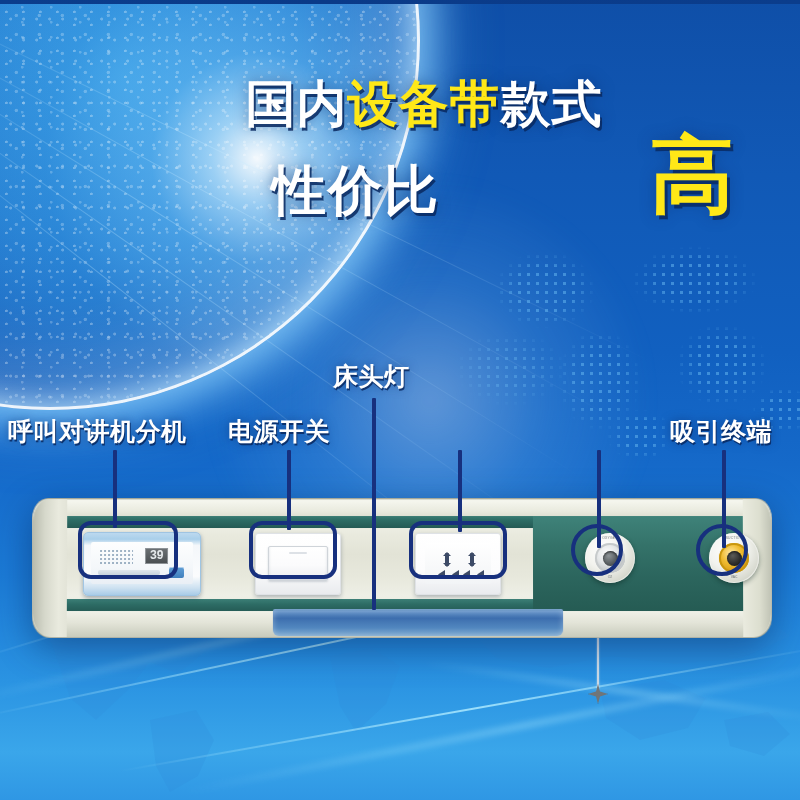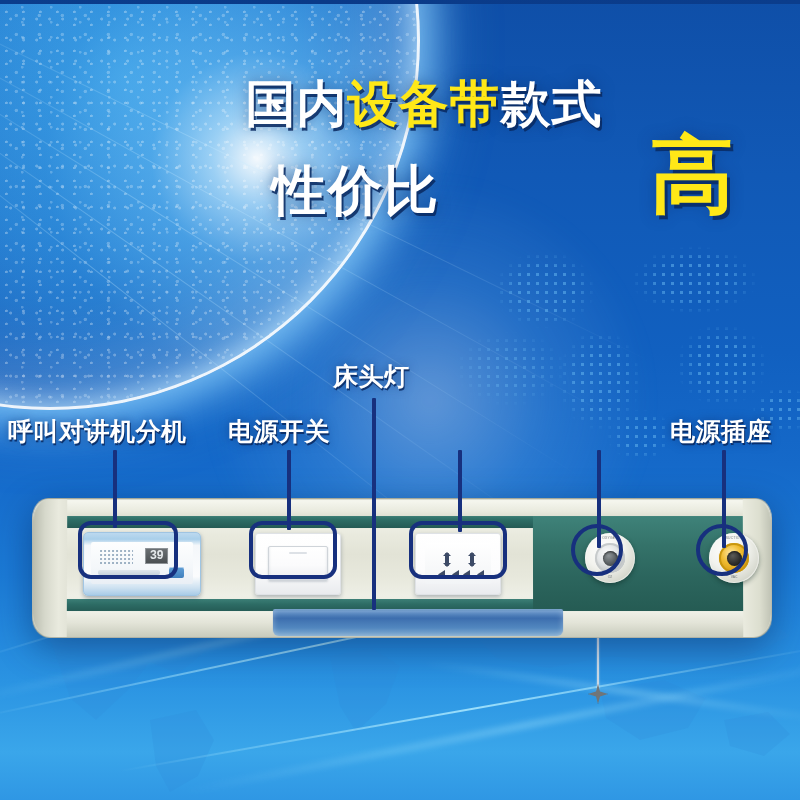--- a/index.html
+++ b/index.html
@@ -489,21 +489,21 @@
       <span class="hl-price">性价比</span>
       <span class="hl-gao">高</span>
     </div>
   </div>
 
   <div class="callouts">
 
     <span class="callout-label" style="left:228px;top:415px;">电源开关</span>
     <span class="callout-label" style="left:8px;  top:415px;">呼叫对讲机分机</span>
     <span class="callout-label" style="left:333px;top:360px;">床头灯</span>
-    <span class="callout-label" style="left:670px;top:415px;">电源插座</span>
+    <span class="callout-label" style="left:670px;top:415px;">吸引终端</span>
 
     <span class="leader" style="left:113px; top:450px; height:78px;"></span>
     <span class="leader" style="left:287px; top:450px; height:80px;"></span>
     <span class="leader" style="left:372px; top:398px; height:212px;"></span>
     <span class="leader" style="left:458px; top:450px; height:82px;"></span>
     <span class="leader" style="left:597px; top:450px; height:98px;"></span>
     <span class="leader" style="left:722px; top:450px; height:98px;"></span>
   </div>
 
   <div class="bhu">

